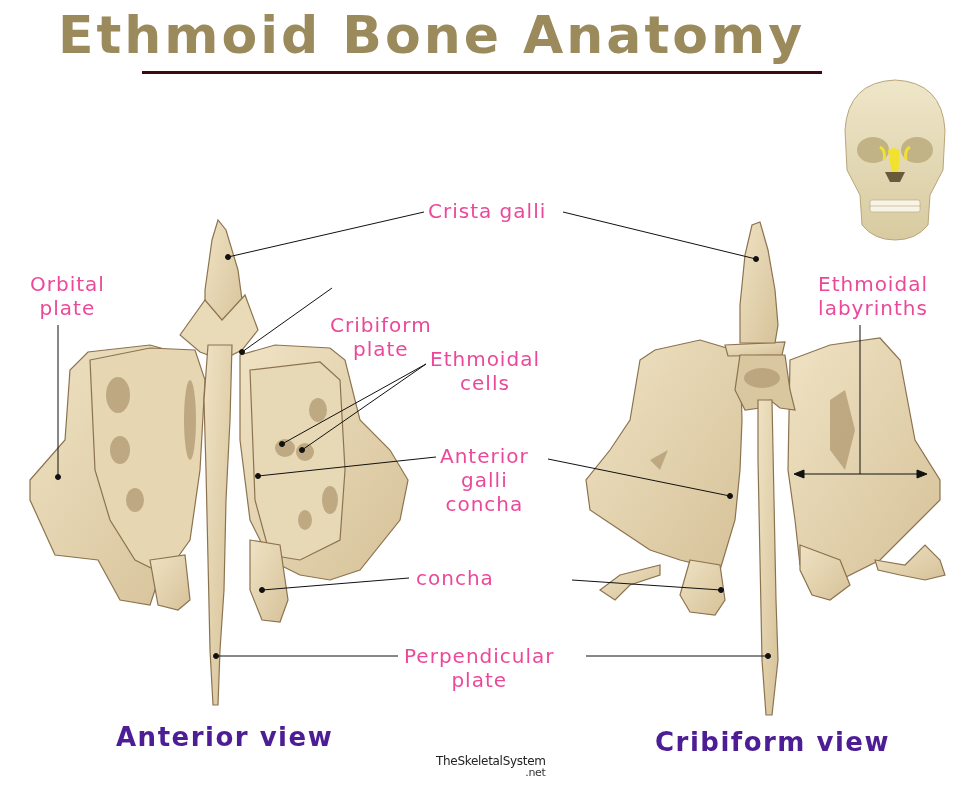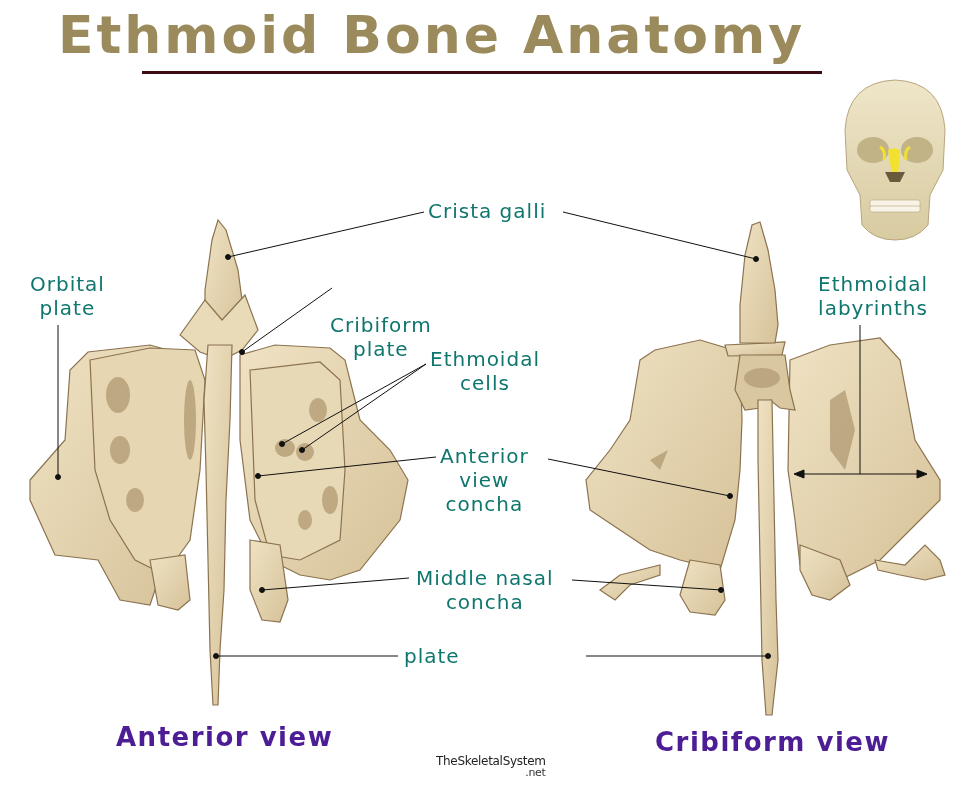--- a/index.html
+++ b/index.html
@@ -1,20 +1,20 @@
 <!DOCTYPE html>
 <html><head>
 <meta charset="utf-8">
 <style>
   html, body { margin:0; padding:0; background:#ffffff; }
   body { width:975px; height:788px; position:relative; overflow:hidden; font-family:"DejaVu Sans", sans-serif; }
   .title { position:absolute; left:0; top:4px; width:863px; text-align:center; font-family:"DejaVu Sans", sans-serif; font-weight:bold; font-size:52px; letter-spacing:3px; color:#9b8a5c; line-height:62px; }
   .title-rule { position:absolute; left:142px; top:71px; width:680px; height:3px; background:#3d0a12; }
   svg.art { position:absolute; left:0; top:0; }
-  .lbl { position:absolute; font-family:"DejaVu Sans", sans-serif; font-size:20px; color:#0f766e; line-height:24px; text-align:center; letter-spacing:1px; white-space:nowrap; }
+  .lbl { position:absolute; font-family:"DejaVu Sans", sans-serif; font-size:20px; color:#ec4899; line-height:24px; text-align:center; letter-spacing:1px; white-space:nowrap; }
   .view { position:absolute; font-family:"DejaVu Sans", sans-serif; font-weight:bold; font-size:26px; color:#4c1d95; letter-spacing:1.5px; white-space:nowrap; }
   .brand { position:absolute; left:436px; top:754px; font-family:"DejaVu Sans", sans-serif; font-size:12px; color:#222; letter-spacing:-0.3px; }
   .brand b { font-weight:normal; }
   .brand .net { position:absolute; right:0; top:12px; font-size:11px; color:#333; }
 </style>
 </head>
 <body>
 
 <div class="title">Ethmoid Bone Anatomy</div>
 <div class="title-rule"></div>
@@ -157,30 +157,30 @@
   <div>plate</div>
 </div>
 
 <div class="lbl" style="left:430px; top:347px;">
   <div>Ethmoidal</div>
   <div>cells</div>
 </div>
 
 <div class="lbl" style="left:440px; top:444px;">
   <div>Anterior</div>
-  <div>view</div>
+  <div>galli</div>
   <div>concha</div>
 </div>
 
 <div class="lbl" style="left:416px; top:566px;">
-  <div>Middle nasal</div>
   <div>concha</div>
 </div>
 
 <div class="lbl" style="left:404px; top:644px;">
+  <div>Perpendicular</div>
   <div>plate</div>
 </div>
 
 <div class="lbl" style="left:818px; top:272px;">
   <div>Ethmoidal</div>
   <div>labyrinths</div>
 </div>
 
 <div class="view" style="left:116px; top:722px;">Anterior view</div>
 <div class="view" style="left:655px; top:727px;">Cribiform view</div>

